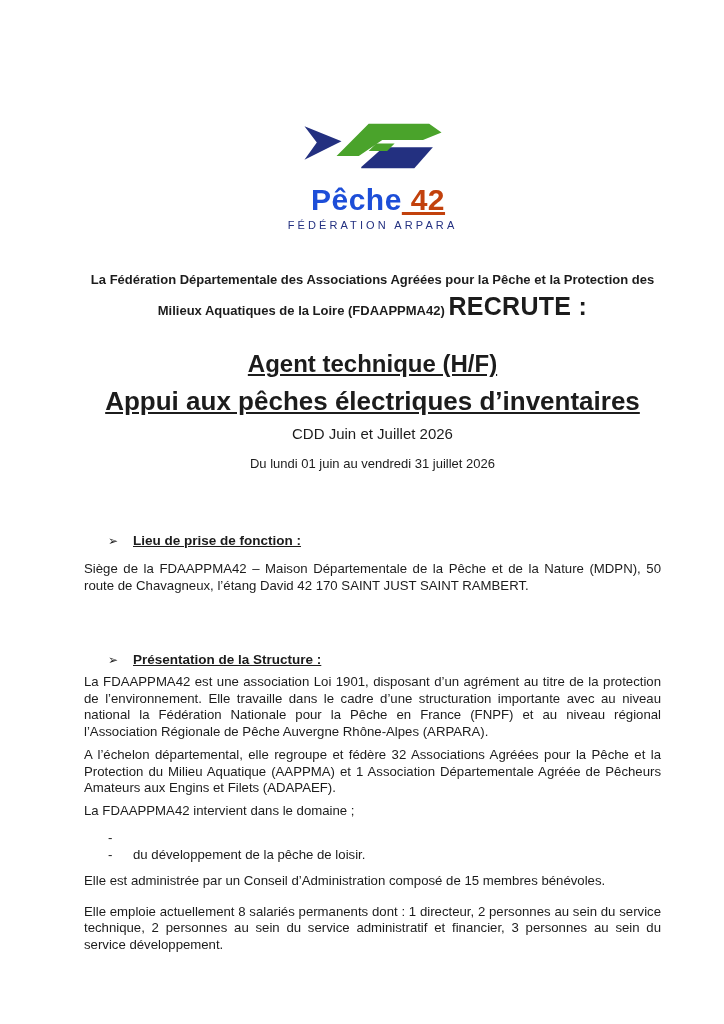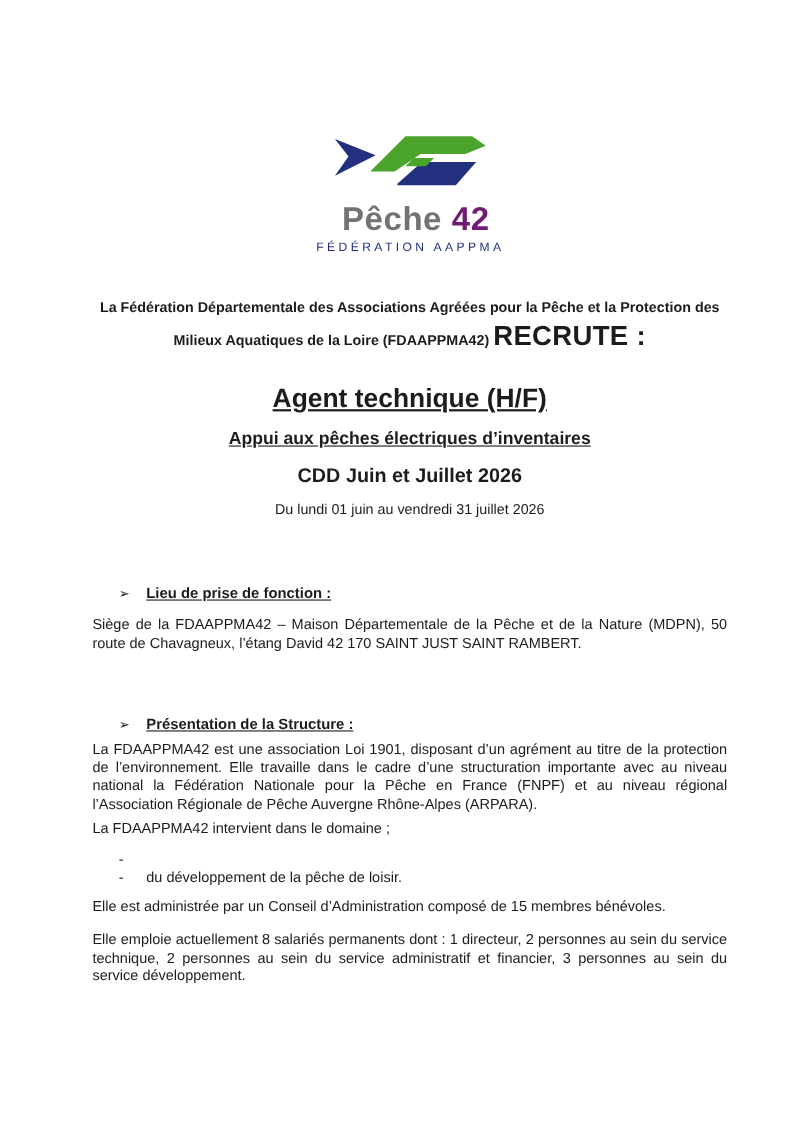--- a/index.html
+++ b/index.html
@@ -16,32 +16,32 @@
     position: absolute;
     left: 84px;
     top: 0;
     width: 577px;
   }
 
   
   .logo-block { margin: 103px auto 0; width: 170px; text-align: center; user-select: none; }
   .logo-fish { display: block; margin: 0 auto; width: 142px; height: 80px; }
   .brand-line { font-size: 30px; font-weight: 700; letter-spacing: 0.5px; line-height: 32px; margin-top: 1px; white-space: nowrap; }
-  .brand-green { color: #737373; margin-left: 11px; }
-  .brand-navy { color: #701a75; }
+  .brand-green { color: #1d4ed8; margin-left: 11px; }
+  .brand-navy { color: #c2410c; text-decoration: underline; }
   .brand-sub { font-size: 11px; color: #233080; letter-spacing: 3.1px; margin-top: 3px; font-weight: 400; white-space: nowrap; }
 
   
   .header-par { margin-top: 35px; text-align: center; font-weight: 700; font-size: 13px; line-height: 27px; }
   .recrute { font-size: 25px; letter-spacing: 0.3px; }
 
   
   .job-title   { margin-top: 29px; text-align: center; font-size: 24px; font-weight: 700; text-decoration: underline; line-height: 22px; }
-  .job-sub     { margin-top: 15px; text-align: center; font-size: 16px; font-weight: 700; text-decoration: underline; line-height: 22px; }
-  .contract    { margin-top: 13px; text-align: center; font-size: 18px; font-weight: 700; line-height: 17px; }
+  .job-sub     { margin-top: 15px; text-align: center; font-size: 26px; font-weight: 700; text-decoration: underline; line-height: 22px; }
+  .contract    { margin-top: 13px; text-align: center; font-size: 15px; font-weight: 400; line-height: 17px; }
   .dates       { margin-top: 14px; text-align: center; font-size: 13px; line-height: 15px; }
 
   
   .section-head { display: flex; align-items: baseline; margin-left: 24px; font-size: 13.5px; font-weight: 700; line-height: 17px; }
   .section-head .arrow { width: 25px; font-size: 12px; font-weight: 400; flex: none; }
   .section-head .head-text { text-decoration: underline; margin-top: 24px; }
   .sec1-head { margin-top: 37px; }
   .sec2-head { margin-top: 33px; }
 
   .par { font-size: 13.2px; line-height: 16.5px; text-align: justify; margin: 0; }
@@ -68,21 +68,21 @@
 
         <path fill="#233080" d="M4,28 L64,52 L4,82 L24,54 Z"></path>
 
         <path fill="#4aa32b" d="M56,76 L108,24 L206,24 L226,38 L196,50 L130,50 L92,76 Z"></path>
 
         <path fill="#233080" d="M96,94 L132,62 L212,62 L182,96 L96,96 Z"></path>
 
         <path fill="#4aa32b" d="M120,56 L150,56 L138,68 L108,68 Z"></path>
       </svg>
       <div class="brand-line"><span class="brand-green">Pêche</span><span class="brand-navy"> 42</span></div>
-      <div class="brand-sub">FÉDÉRATION AAPPMA</div>
+      <div class="brand-sub">FÉDÉRATION ARPARA</div>
     </div>
 
     <div class="header-par">
       <div>La Fédération Départementale des Associations Agréées pour la Pêche et la Protection des</div>
       <div><span>Milieux Aquatiques de la Loire (FDAAPPMA42) </span><span class="recrute">RECRUTE :</span></div>
     </div>
 
     <div class="job-title">Agent technique (H/F)</div>
     <div class="job-sub">Appui aux pêches électriques d’inventaires</div>
     <div class="contract">CDD Juin et Juillet 2026</div>
@@ -92,20 +92,21 @@
       <span class="arrow">➢</span>
       <span class="head-text">Lieu de prise de fonction :</span>
     </div>
     <p class="par sec-body">Siège de la FDAAPPMA42 – Maison Départementale de la Pêche et de la Nature (MDPN), 50 route de Chavagneux, l’étang David 42 170 SAINT JUST SAINT RAMBERT.</p>
 
     <div class="section-head sec2-head">
       <span class="arrow">➢</span>
       <span class="head-text">Présentation de la Structure :</span>
     </div>
     <p class="par p1">La FDAAPPMA42 est une association Loi 1901, disposant d’un agrément au titre de la protection de l’environnement. Elle travaille dans le cadre d’une structuration importante avec au niveau national la Fédération Nationale pour la Pêche en France (FNPF) et au niveau régional l’Association Régionale de Pêche Auvergne Rhône-Alpes (ARPARA).</p>
+    <p class="par p2">A l’échelon départemental, elle regroupe et fédère 32 Associations Agréées pour la Pêche et la Protection du Milieu Aquatique (AAPPMA) et 1 Association Départementale Agréée de Pêcheurs Amateurs aux Engins et Filets (ADAPAEF).</p>
     <p class="par p4">La FDAAPPMA42 intervient dans le domaine ;</p>
 
     <div class="dash-list">
       <div class="dash-item">
         <span class="dash">-</span>
       </div>
       <div class="dash-item">
         <span class="dash">-</span>
         <span>du développement de la pêche de loisir.</span>
       </div>

